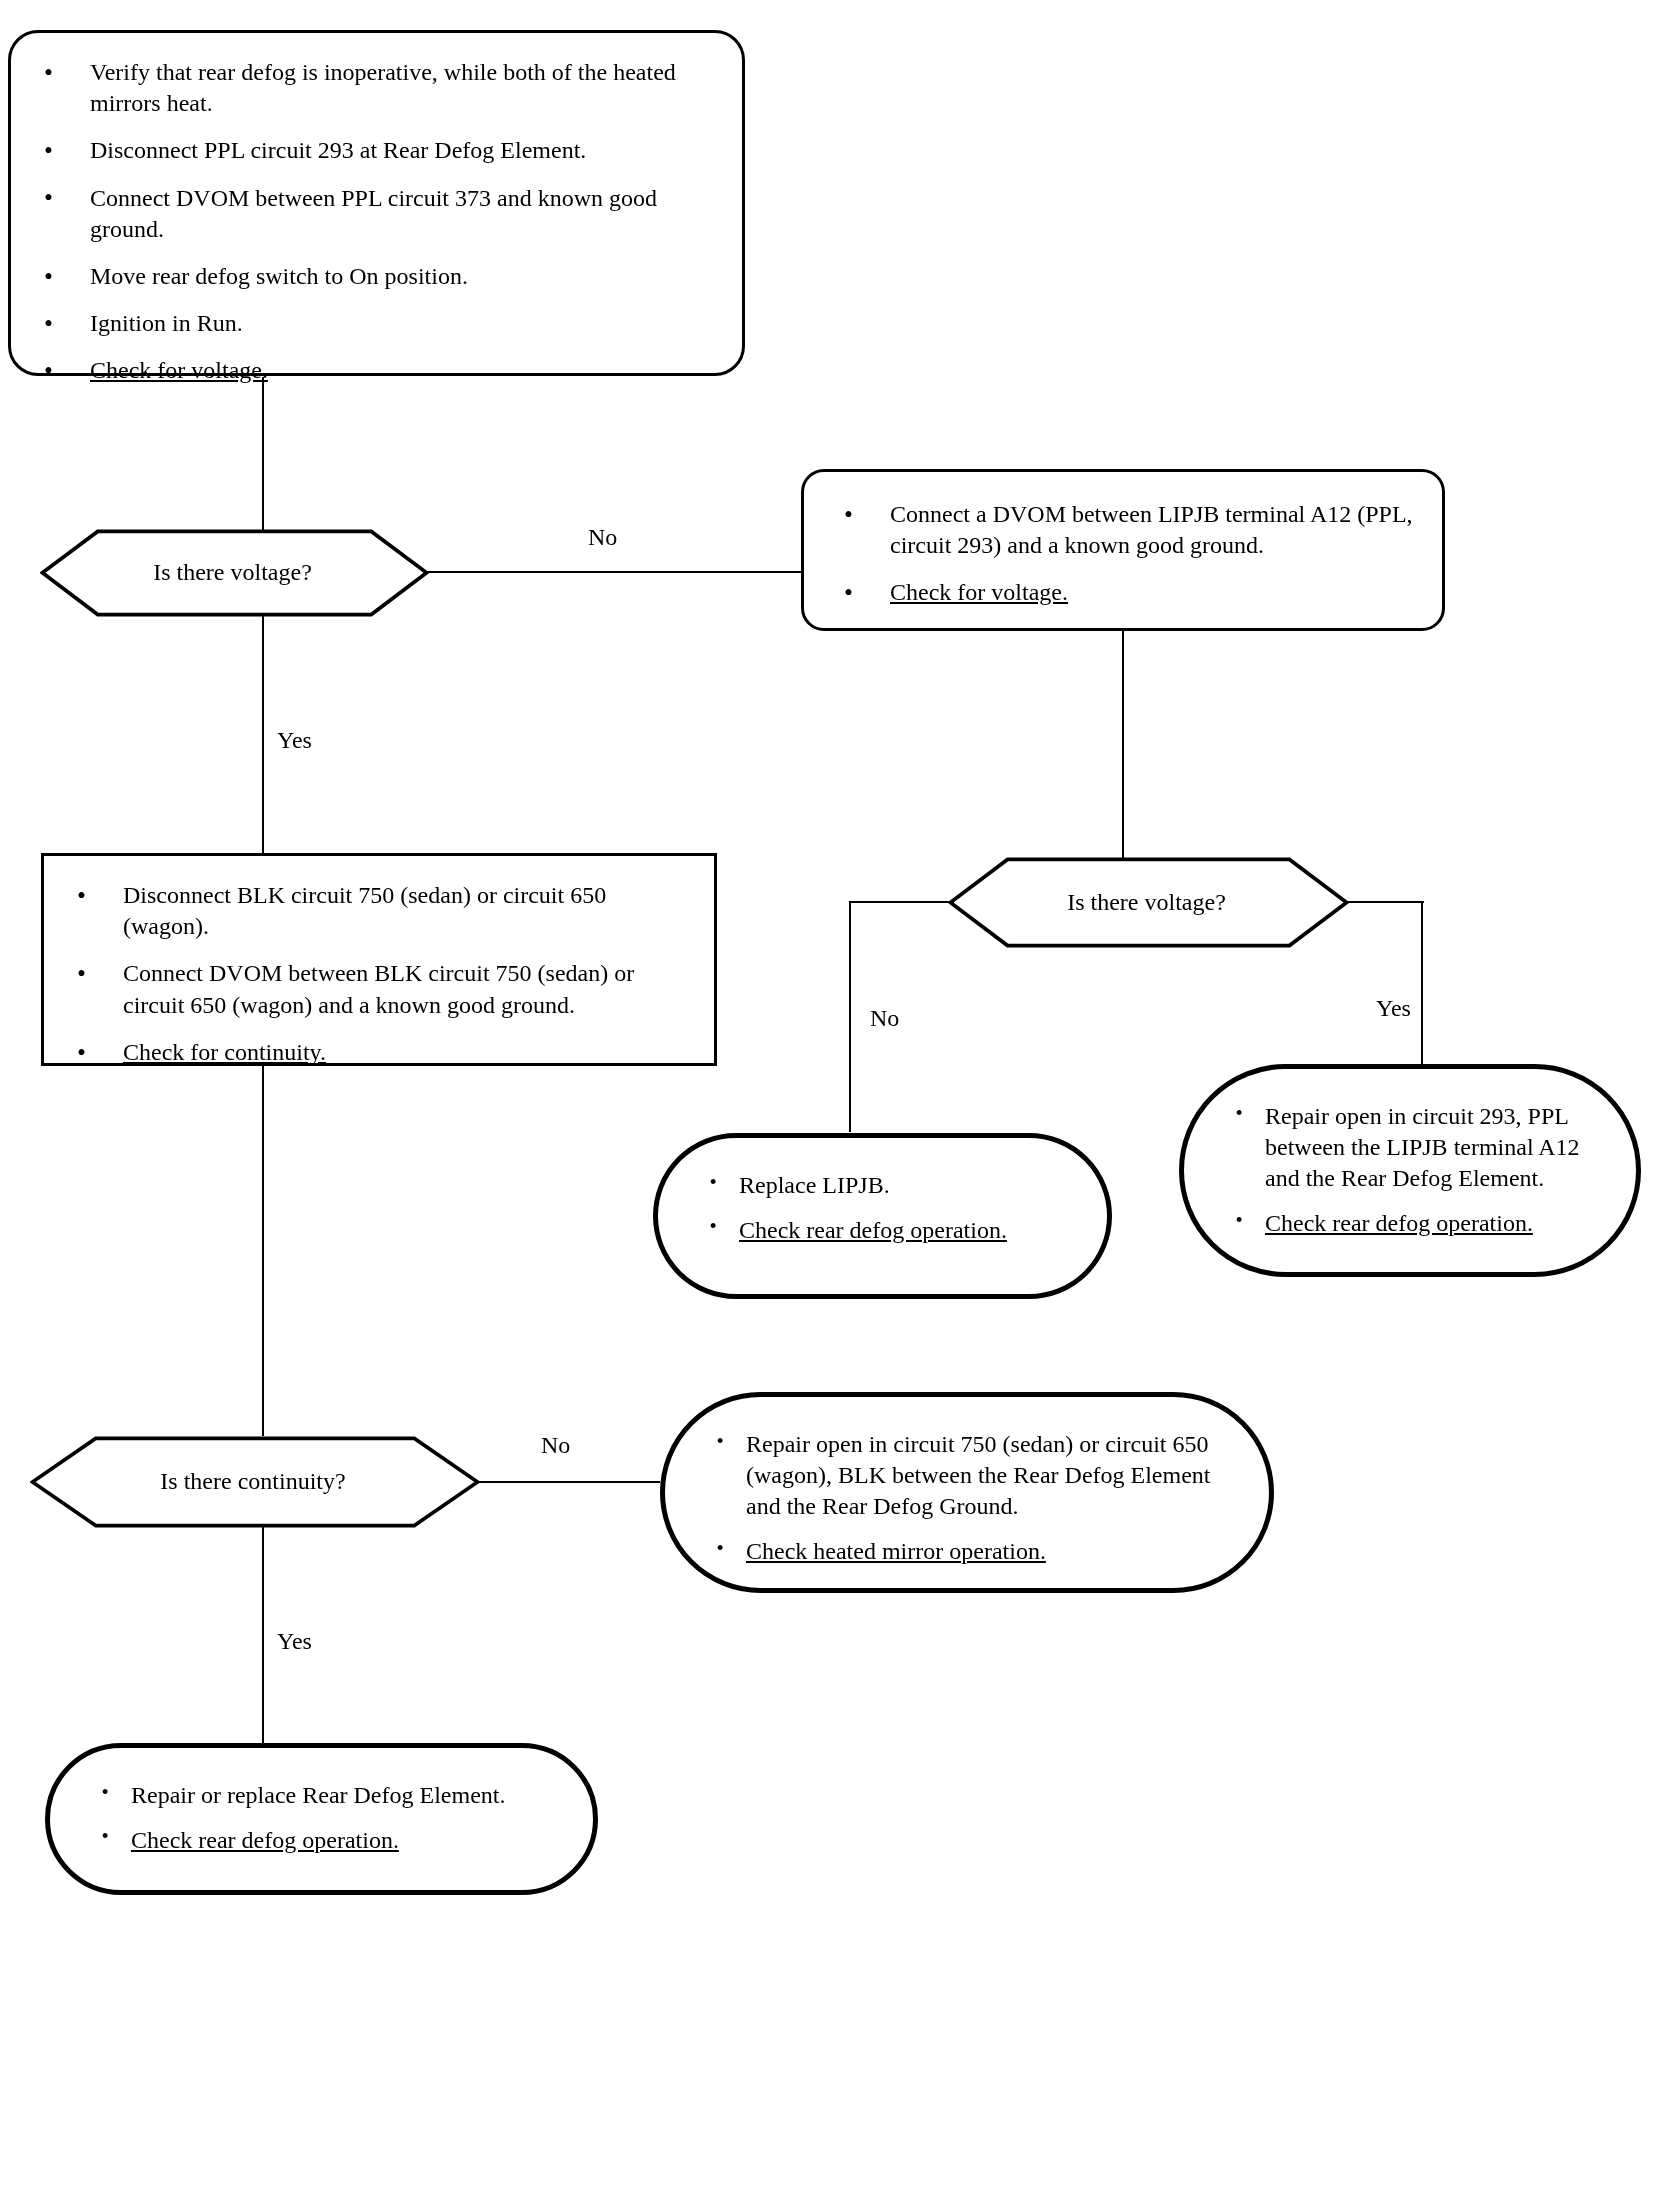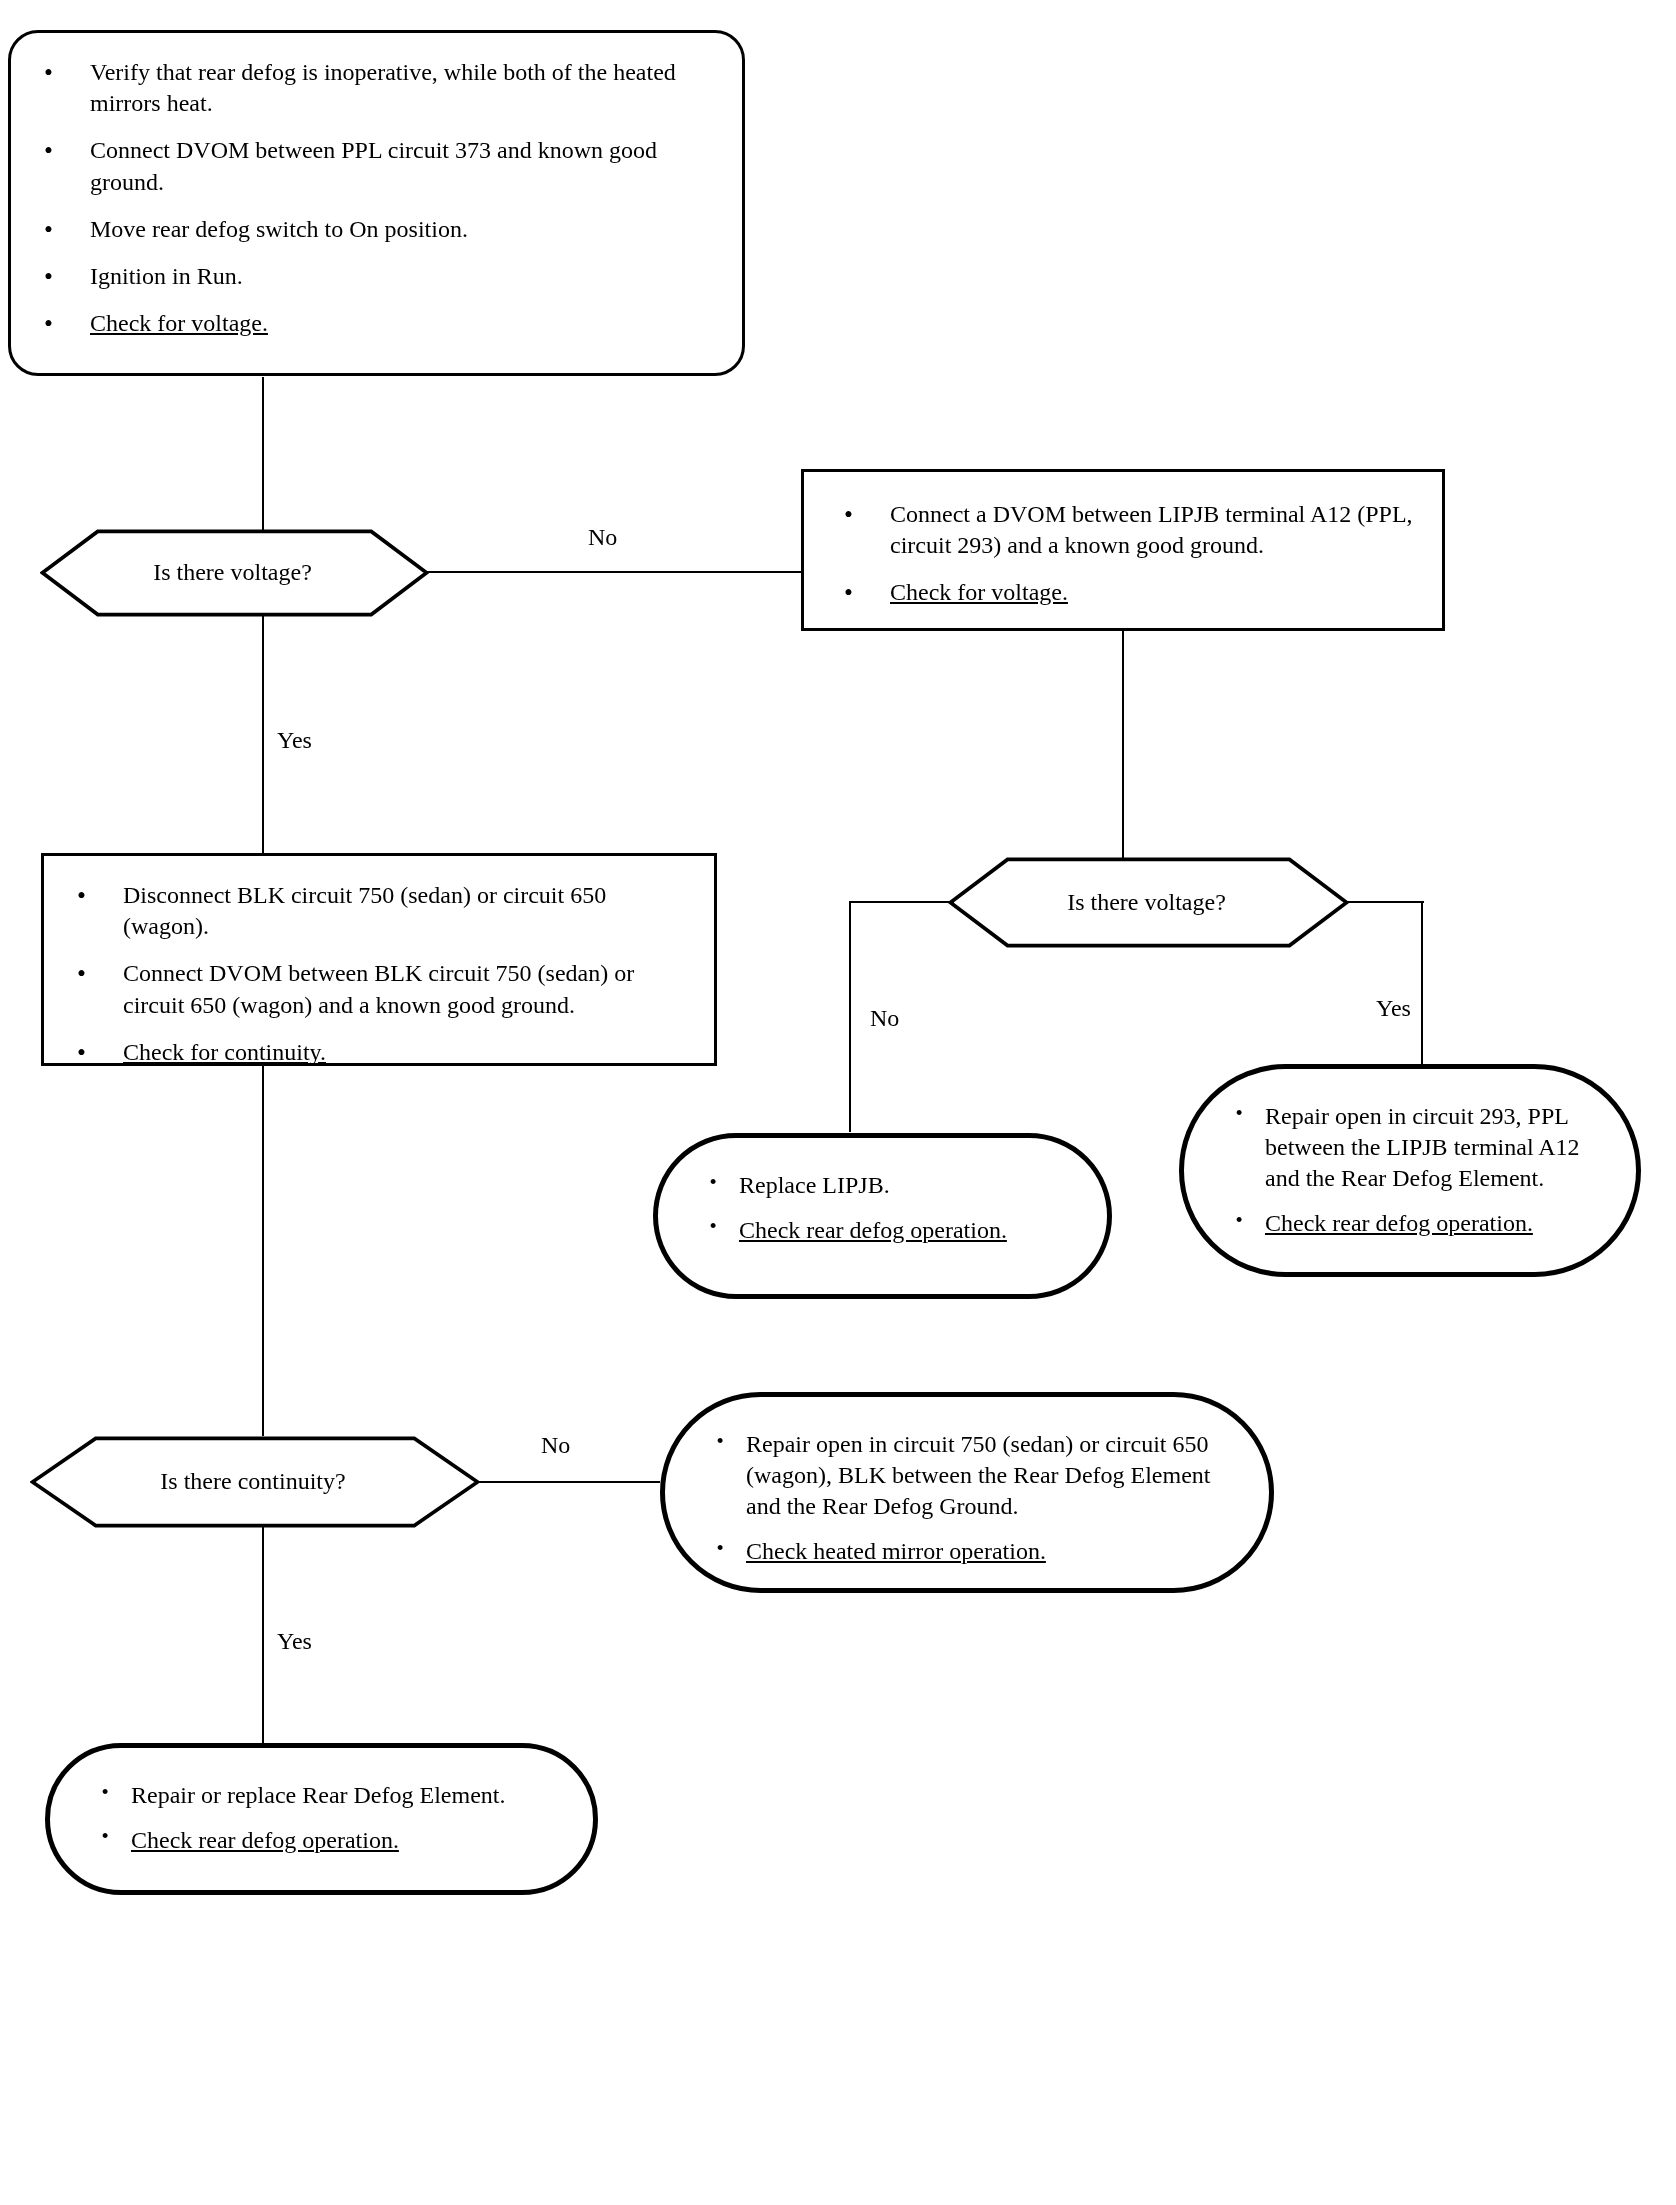--- a/index.html
+++ b/index.html
@@ -70,21 +70,21 @@
     font-size: 25.5px;
     line-height: 1.30;
   }
   ul.tight li {
     padding-left: 38px;
     margin-bottom: 13.4px;
   }
   ul.tight li::before { left: 8.5px; font-size: 20.7px; }
 
   .pad-a { padding: 24px 27px 24px 27px; }
-  .pad-b { padding: 27px 24px 27px 34px; }
+  .pad-b { padding: 27px 24px 27px 34px; border-radius: 23px; }
   .pad-c { padding: 32px 36px 32px 43px; }
 
   
   .vline {
     position: absolute;
     width: 2.4px;
     background: #000000;
   }
   .hline {
     position: absolute;
@@ -99,20 +99,21 @@
   }
 </style>
 </head>
 <body>
 
 <div id="canvas">
 
   <div class="node rect pad-a" style="left:8px; top:30px; width:737px; height:346px;border-radius:30px;">
     <ul class="bullets">
       <li>Verify that rear defog is inoperative, while both of the heated mirrors heat.</li>
+      <li>Disconnect PPL circuit 293 at Rear Defog Element.</li>
       <li>Connect DVOM between PPL circuit 373 and known good ground.</li>
       <li>Move rear defog switch to On position.</li>
       <li>Ignition in Run.</li>
       <li>Check for voltage.</li>
     </ul>
   </div>
 
   <div class="vline" style="left:262px; top:377px; width:2.4px; height:164px;"></div>
 
   <div class="node hex" style="left:40px; top:529px; width:389px; height:88px;">

